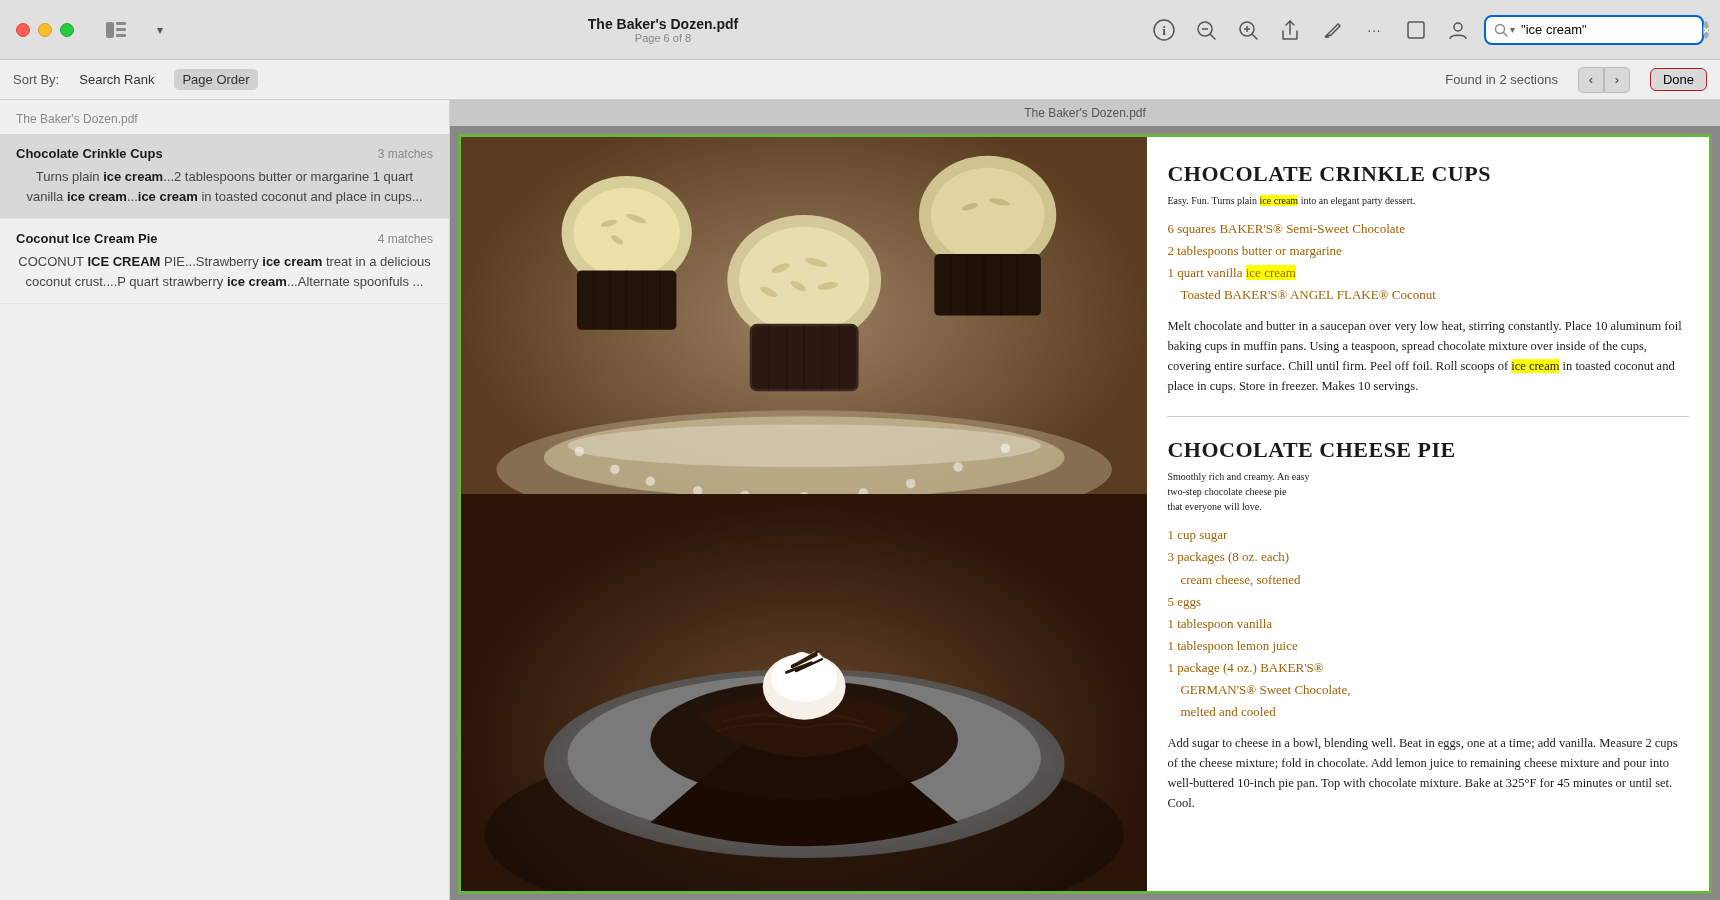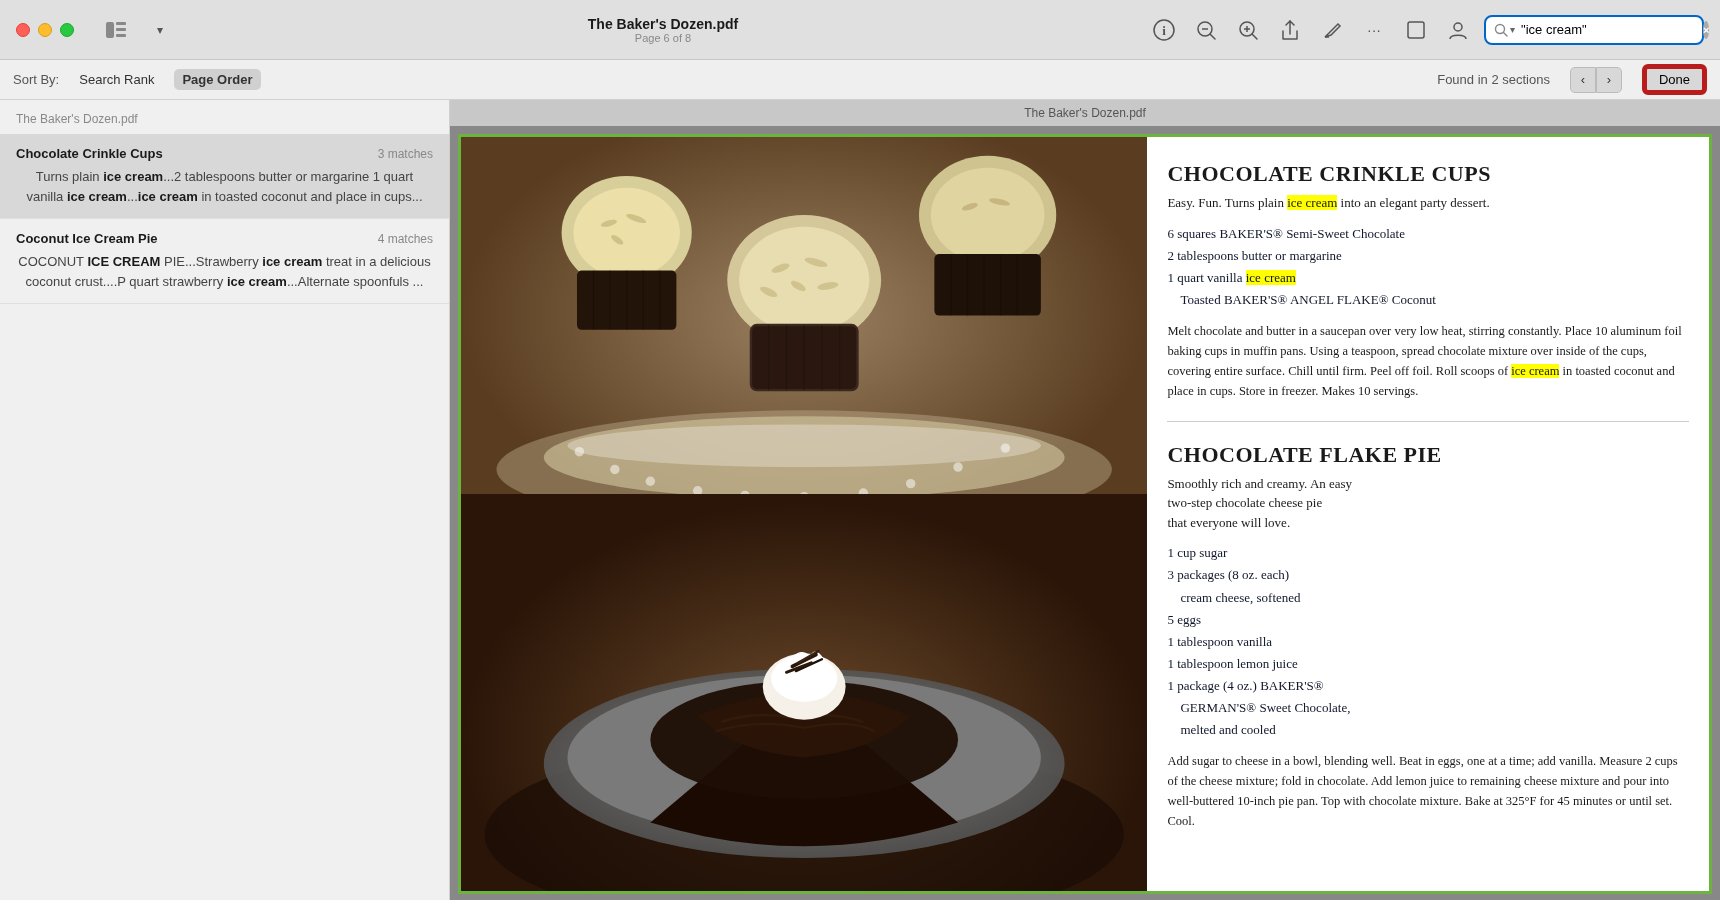--- a/index.html
+++ b/index.html
@@ -150,21 +150,21 @@
       font-size: 13px;
       color: #333;
       background: none;
       border: none;
       cursor: pointer;
       padding: 3px 8px;
       border-radius: 5px;
     }
     .sort-btn.active {
       background: #d0d0d0;
-      font-weight: 700;
+      font-weight: 400;
     }
     .found-text {
       margin-left: auto;
       font-size: 13px;
       color: #555;
     }
     .nav-btn {
       width: 26px;
       height: 26px;
       background: #d8d8d8;
@@ -173,21 +173,21 @@
       display: flex;
       align-items: center;
       justify-content: center;
       font-size: 13px;
       color: #333;
     }
     .nav-btn.left { border-radius: 5px 0 0 5px; }
     .nav-btn.right { border-radius: 0 5px 5px 0; }
     .done-btn {
       background: #d8d8d8;
-      border: 5px solid #b91c1c;
+      border: 1px solid #b91c1c;
       border-radius: 6px;
       padding: 3px 12px;
       font-size: 13px;
       cursor: pointer;
       font-weight: 500;
     }
 
     
     .main-content {
       display: flex;
@@ -301,31 +301,31 @@
 
     
     .recipe-title {
       font-size: 22px;
       font-weight: 900;
       color: #1a1a1a;
       margin-bottom: 6px;
       letter-spacing: 0.5px;
     }
     .recipe-subtitle {
-      font-size: 13px;
+      font-size: 10px;
       color: #1a1a1a;
       margin-bottom: 10px;
       line-height: 1.5;
     }
     .highlight-yellow {
       background: #ffff00;
     }
     .recipe-ingredients {
       font-size: 13px;
-      color: #0f172a;
+      color: #a16207;
       line-height: 1.7;
       margin-bottom: 10px;
     }
     .recipe-directions {
       font-size: 12.5px;
       color: #1a1a1a;
       line-height: 1.6;
       margin-top: 10px;
     }
 
@@ -609,21 +609,21 @@
           2 tablespoons butter or margarine<br>
           1 quart vanilla <span class="highlight-yellow">ice cream</span><br>
           &nbsp;&nbsp;&nbsp;&nbsp;Toasted BAKER'S® ANGEL FLAKE® Coconut
         </div>
         <div class="recipe-directions">
           Melt chocolate and butter in a saucepan over very low heat, stirring constantly. Place 10 aluminum foil baking cups in muffin pans. Using a teaspoon, spread chocolate mixture over inside of the cups, covering entire surface. Chill until firm. Peel off foil. Roll scoops of <span class="highlight-yellow">ice cream</span> in toasted coconut and place in cups. Store in freezer. Makes 10 servings.
         </div>
 
         <div class="recipe-divider"></div>
 
-        <div class="recipe-title">CHOCOLATE FLAKE PIE</div>
+        <div class="recipe-title">CHOCOLATE CHEESE PIE</div>
         <div class="recipe-subtitle">
           Smoothly rich and creamy. An easy<br>two-step chocolate cheese pie<br>that everyone will love.
         </div>
         <div class="recipe-ingredients">
           1 cup sugar<br>
           3 packages (8 oz. each)<br>
           &nbsp;&nbsp;&nbsp;&nbsp;cream cheese, softened<br>
           5 eggs<br>
           1 tablespoon vanilla<br>
           1 tablespoon lemon juice<br>

